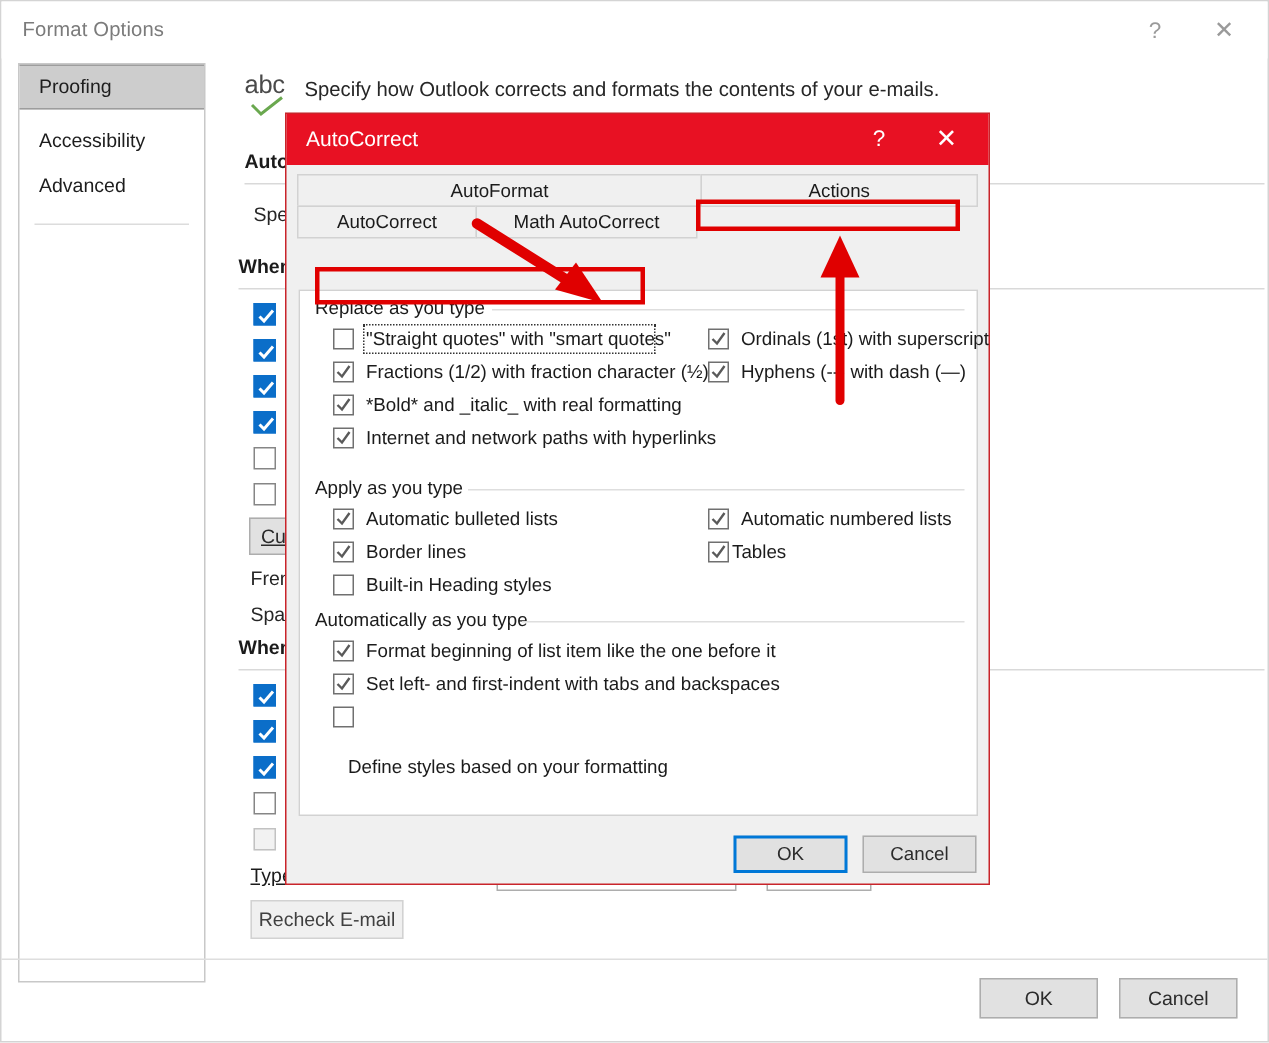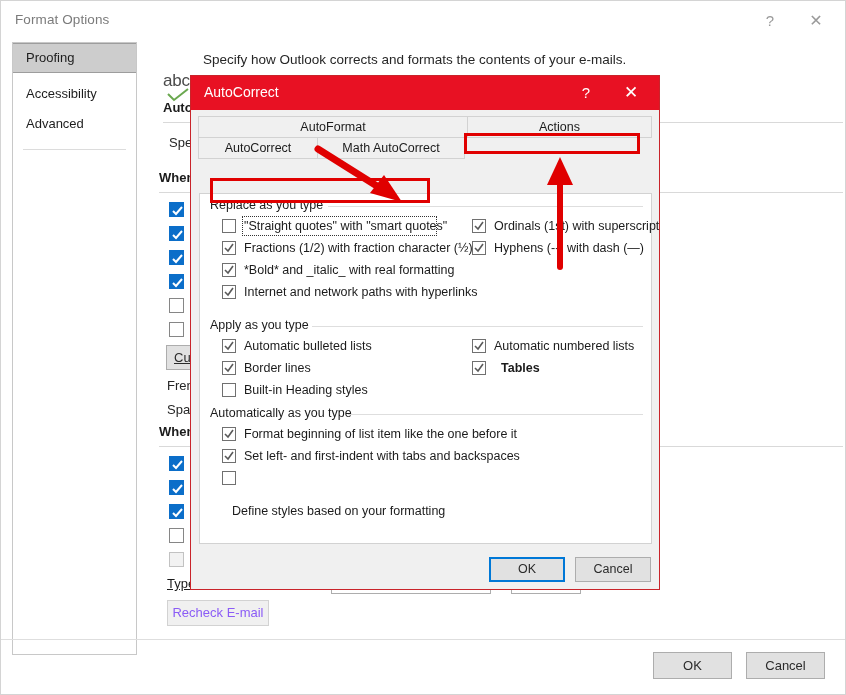--- a/index.html
+++ b/index.html
@@ -61,21 +61,21 @@
     line-height: 28px;
   }
   .eo-navsep {
     margin: 10px 10px 0 10px;
     border-top: 1px solid #dcdcdc;
   }
 
   
   .eo-content { position: absolute; left: 150px; top: 41px; right: 12px; bottom: 56px; }
 
-  .abc-icon { position: absolute; left: 12px; top: 5px; width: 38px; height: 34px; margin-top: 24px; }
+  .abc-icon { position: absolute; left: 12px; top: 5px; width: 38px; height: 34px; }
   .abc-icon .abc-text {
     font-size: 17px; color: #4a4a4a; letter-spacing: -.2px;
     font-family: "Liberation Sans", sans-serif;
   }
   .abc-icon .abc-check {
     position: absolute; left: 4px; top: 17px;
     width: 22px; height: 14px;
   }
 
   .eo-intro {
@@ -115,21 +115,21 @@
 
   .eo-btn {
     position: absolute;
     background: #e1e1e1;
     border: 1px solid #adadad;
     font-size: 13px; color: #2b2b2b;
     text-align: center;
     cursor: default;
     font-family: "Liberation Sans", sans-serif;
   }
-  .eo-btn.disabled { color: #8b5cf6; background: #f0f0f0; border-color: #d2d2d2; }
+  .eo-btn.disabled { color: #404040; background: #f0f0f0; border-color: #d2d2d2; }
 
   .eo-link {
     position: absolute; font-size: 13px; color: #1b1b1b;
     text-decoration: underline; white-space: nowrap; cursor: default;
   }
 
   .eo-combo {
     position: absolute;
     background: #ffffff; border: 1px solid #adadad;
   }
@@ -475,21 +475,21 @@
           <polyline points="2,6 5,9 10,2" fill="none" stroke="#5a5a5a" stroke-width="1.6"></polyline>
         </svg>
     </div>
     <div class="dcb-label" style="left:294px; top:145px;">Automatic numbered lists</div>
 
     <div class="dcb" style="left:272px; top:167px;">
       <svg width="12" height="12" viewBox="0 0 12 12">
           <polyline points="2,6 5,9 10,2" fill="none" stroke="#5a5a5a" stroke-width="1.6"></polyline>
         </svg>
     </div>
-    <div class="dcb-label" style="left:301px; top:167px;font-weight:bold;">Tables</div>
+    <div class="dcb-label" style="left:288px; top:167px;">Tables</div>
 
     <div class="grp-label" style="left:10px; top:212px;">Automatically as you type</div>
     <div class="grp-rule" style="left:148px; top:220px; width:295px;"></div>
 
     <div class="dcb" style="left:22px; top:233px;">
       <svg width="12" height="12" viewBox="0 0 12 12">
           <polyline points="2,6 5,9 10,2" fill="none" stroke="#5a5a5a" stroke-width="1.6"></polyline>
         </svg>
     </div>
     <div class="dcb-label" style="left:44px; top:233px;">Format beginning of list item like the one before it</div>

